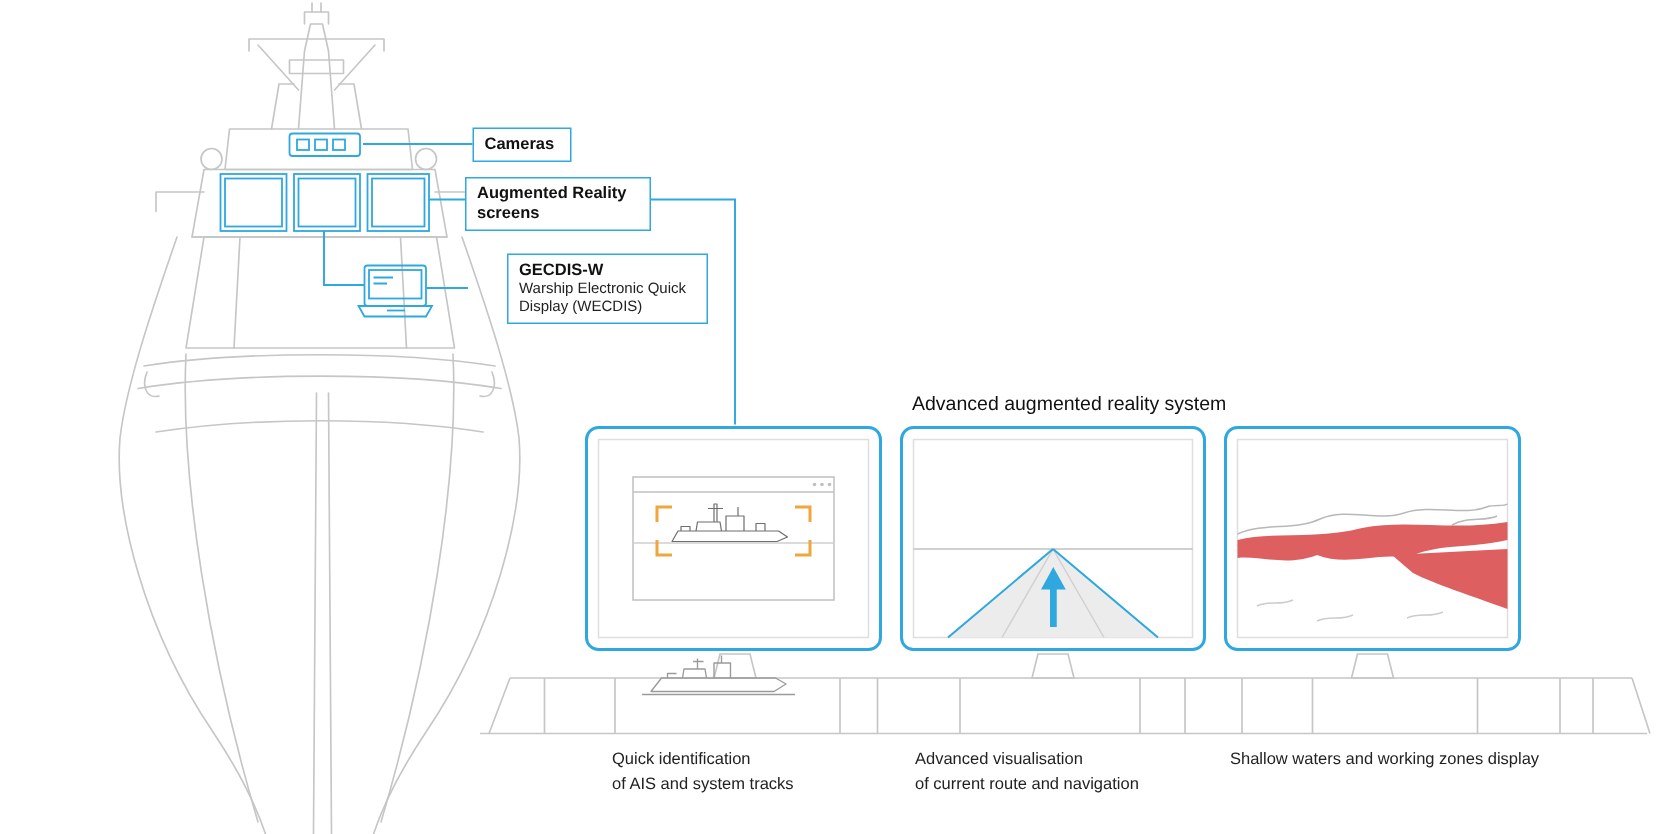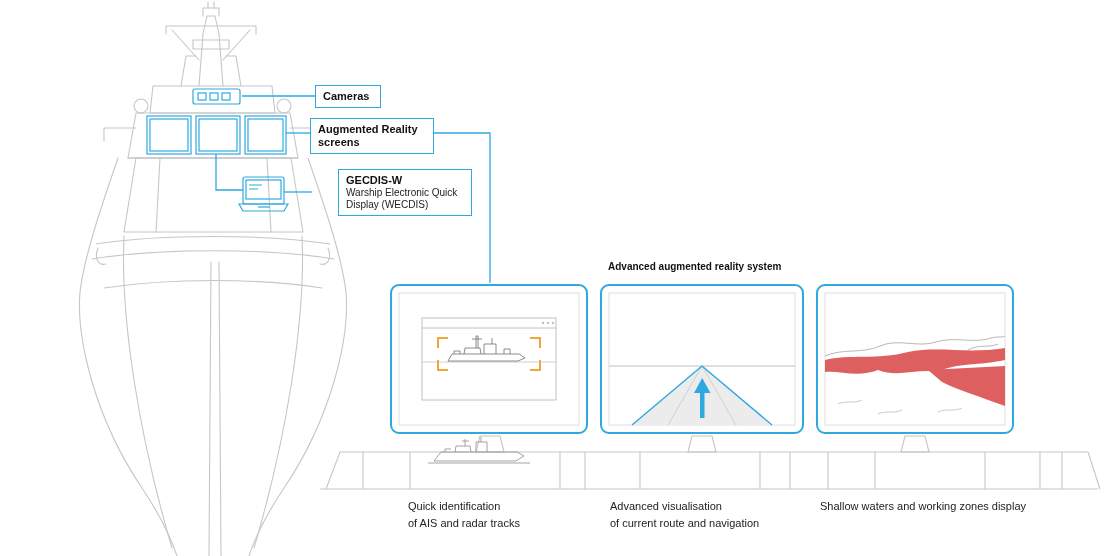--- a/index.html
+++ b/index.html
@@ -14,21 +14,21 @@
   .callout-cameras { left:315px; top:85px;  width:66px; }
   .callout-ar      { left:310px; top:118px; width:124px; }
   .callout-gecdis  { left:310px; top:169px; width:134px;margin-left:28px; }
 
   .monitor { position:absolute; background:#fff; border:2px solid #2FA8DF; border-radius:9px; }
   .monitor svg { display:block; width:100%; height:100%; }
   .monitor-1 { left:390px; top:284px; width:198px; height:150px; }
   .monitor-2 { left:600px; top:284px; width:204px; height:150px; }
   .monitor-3 { left:816px; top:284px; width:198px; height:150px; }
 
-  .sys-title { position:absolute; left:608px; top:261px; font-size:10px; font-weight:700; color:#111; }
+  .sys-title { position:absolute; left:608px; top:261px; font-size:13px; font-weight:400; color:#111; }
   .caption { position:absolute; font-size:11px; color:#222; line-height:1.5; }
   .caption-1 { left:408px; top:498px; }
   .caption-2 { left:610px; top:498px; }
   .caption-3 { left:820px; top:498px; }
 </style>
 </head>
 <body>
 
 <div class="canvas">
 
@@ -192,21 +192,21 @@
       <g fill="none" stroke="#CCCCCC" stroke-width="1">
         <path d="M20,118 C28,114 36,118 44,114"></path>
         <path d="M60,128 C68,124 76,128 84,124"></path>
         <path d="M120,126 C128,122 136,126 144,122"></path>
       </g>
     </svg>
   </div>
 
   <div class="caption caption-1">
     <div>Quick identification</div>
-    <div>of AIS and radar tracks</div>
+    <div>of AIS and system tracks</div>
   </div>
   <div class="caption caption-3">
     <div>Shallow waters and working zones display</div>
     <div></div>
   </div>
   <div class="caption caption-2">
     <div>Advanced visualisation</div>
     <div>of current route and navigation</div>
   </div>
 

